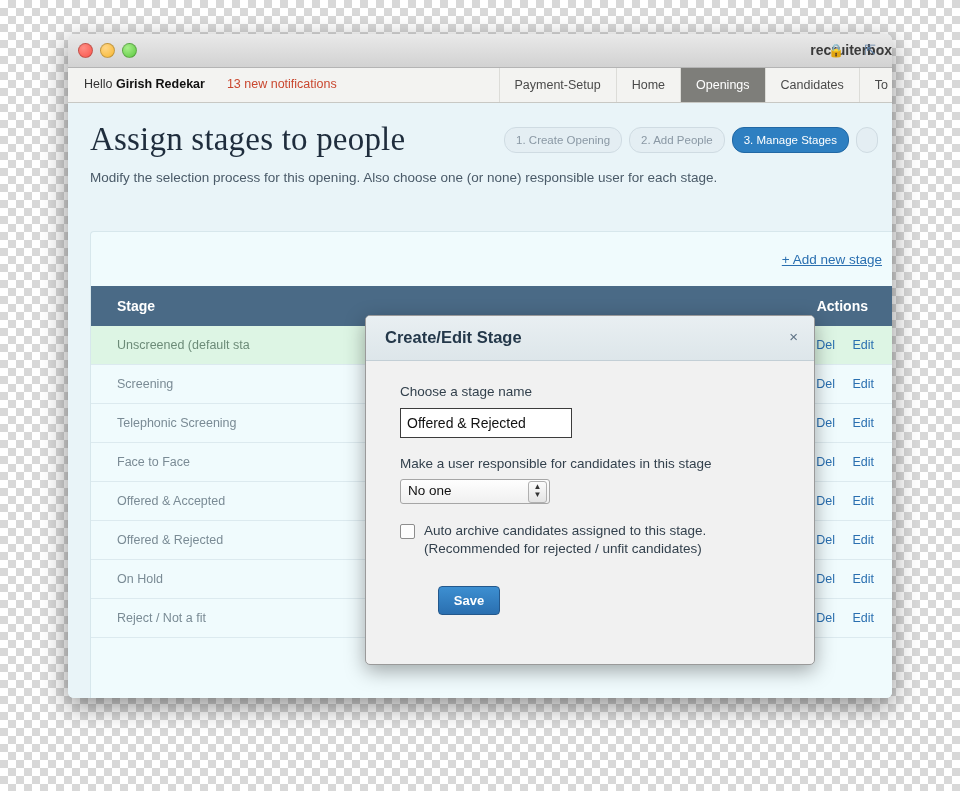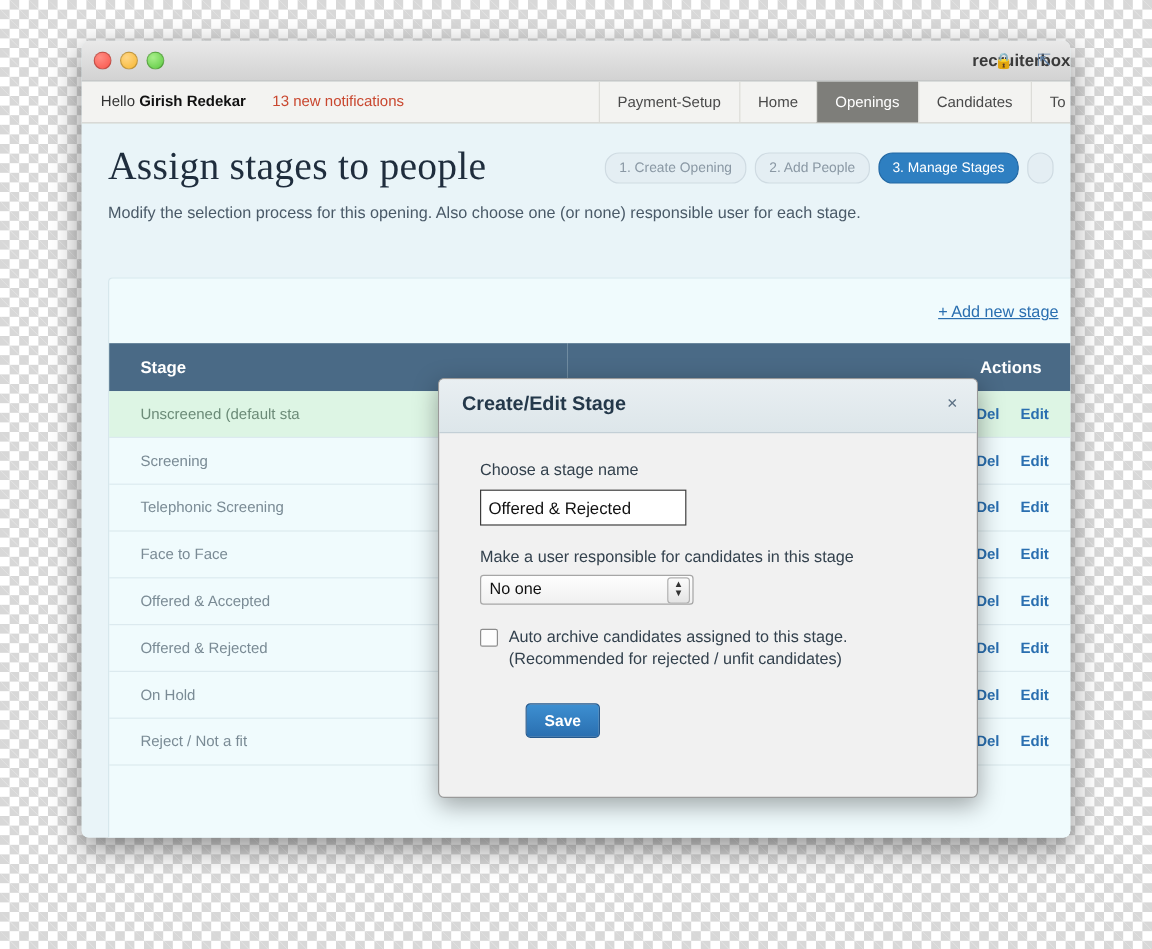--- a/index.html
+++ b/index.html
@@ -94,21 +94,21 @@
   thead th.actions{text-align:right;padding-right:24px;}
   tbody td{
     font-size:12.5px;color:#7a8b95;padding:10px 0 10px 26px;
     border-bottom:1px solid #dceaef;height:18px;
   }
   tbody tr.first td{background:#ddf5e4;color:#6c8b78;}
   tbody td.act{
     text-align:right;padding-right:18px;white-space:nowrap;color:#2a6fb0;
   }
   .arrow{color:#2a6fb0;padding:0 9px;font-size:12.5px;}
-  .lnk{color:#2a6fb0;padding-left:14px;font-size:12.5px;font-weight:bold;}
+  .lnk{color:#2a6fb0;padding-left:14px;font-size:12.5px;}
   
   .modal{
     position:absolute;left:297px;top:212px;width:448px;height:348px;
     background:#f1f1f1;border:1px solid #9a9a9a;border-radius:5px;
     box-shadow:0 6px 20px rgba(0,0,0,.34);
     overflow:hidden;
   }
   .modal-head{
     height:44px;background:linear-gradient(#e9eff2,#dde6ea);
     border-bottom:1px solid #c3cfd6;position:relative;
@@ -120,21 +120,21 @@
   .modal-body{padding:23px 0 0 34px;}
   .field-label{font-size:13.5px;color:#33414d;}
   .text-input{
     margin-top:9px;width:158px;height:24px;border:1px solid #3c3c3c;background:#fff;
     font-size:14px;color:#111;padding:2px 6px;font-family:"Liberation Sans",sans-serif;
     outline:none;
   }
   .label2{margin-top:18px;font-size:13.5px;color:#33414d;}
   .select-wrap{
     margin-top:8px;width:148px;height:23px;background:linear-gradient(#fefefe,#f0f0f0);
-    border:1px solid #a6a6a6;border-radius:3px;position:relative;padding-left:28px;
+    border:1px solid #a6a6a6;border-radius:3px;position:relative;
   }
   .select-wrap span{font-size:13.5px;color:#111;position:absolute;left:7px;top:3px;}
   .spin{
     position:absolute;right:2px;top:1px;width:17px;height:19px;
     background:linear-gradient(#fcfcfc,#e4e4e4);border:1px solid #b0b0b0;border-radius:3px;
     font-size:8px;color:#333;text-align:center;line-height:8px;padding-top:1px;
   }
   .check-row{margin-top:18px;display:flex;align-items:flex-start;}
   .checkbox{
     width:13px;height:13px;border:1px solid #8d8d8d;background:#fdfdfd;border-radius:2px;

